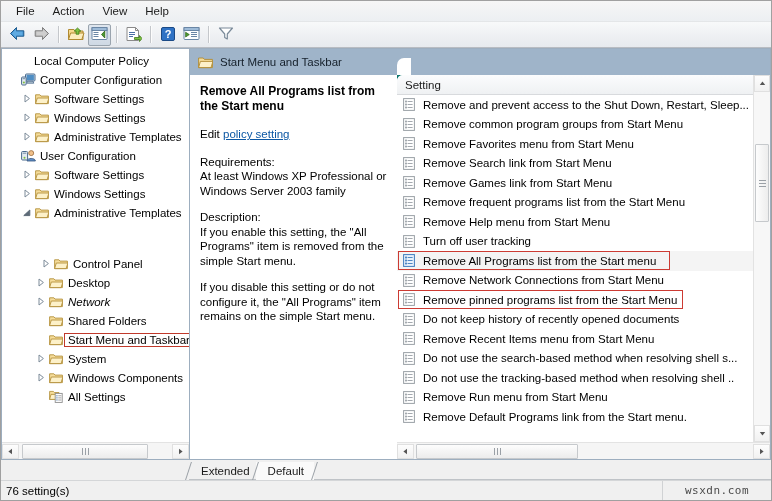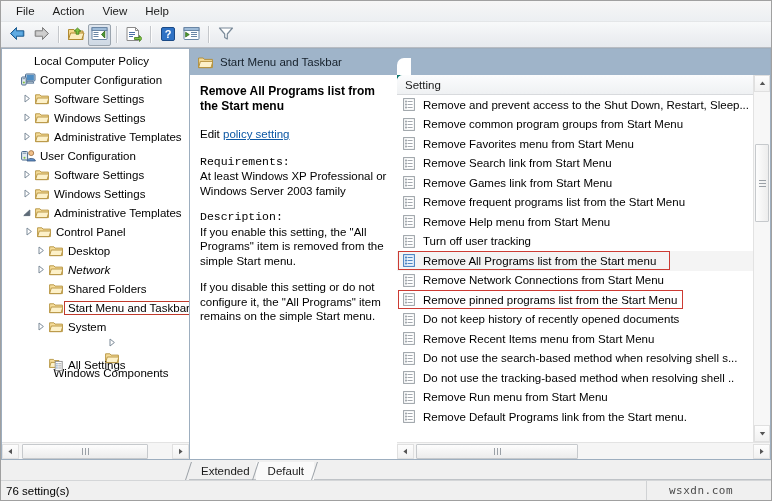--- a/index.html
+++ b/index.html
@@ -104,21 +104,21 @@
   }
   .pane-head .ph-icon{margin-right:7px;display:flex;align-items:center;}
   .mid-body{
     flex:1 1 auto;background:#fff;padding:9px 10px 6px 10px;
     overflow:hidden;box-sizing:border-box;font-size:11.5px;line-height:14.5px;
   }
   .mid-title{font-weight:bold;font-size:12px;line-height:15px;margin-bottom:13px;}
   .mid-edit{margin-bottom:13px;}
   .mid-edit a{color:#0b57a4;text-decoration:underline;}
   .mid-block{margin-bottom:12px;}
-  .mid-block .lbl{display:block;font-family:Liberation Mono, monospace;}
+  .mid-block .lbl{display:block;}
 
   
   .list-pane{
     flex:1 1 auto;display:flex;flex-direction:column;min-height:0;
     box-sizing:border-box;
     border:1px solid #9daebf;
     border-left:none;
     background:#0f766e;
   }
   .list-head-strip{
@@ -231,21 +231,21 @@
   
   .statusbar{
     height:20px;flex:0 0 20px;
     background:#f0f0f0;
     border-top:1px solid #d4d6d8;
     display:flex;align-items:center;
     box-sizing:border-box;position:relative;
   }
   .status-text{padding-left:5px;font-size:11.5px;}
   .status-grip{
-    position:absolute;right:16px;top:0;bottom:0;width:108px;
+    position:absolute;right:0;top:0;bottom:0;width:108px;
     border-left:1px solid #d0d2d4;
     display:flex;align-items:center;justify-content:center;
   }
   .watermark{
     font-family:"DejaVu Sans Mono",monospace;
     font-size:11px;color:#4b4b4b;letter-spacing:.5px;
   }
 </style>
 </head>
 <body>
@@ -467,21 +467,21 @@
               </svg>
             </span>
             <span class="ticon">
               <svg width="14" height="12" viewBox="0 0 14 12">
                 <path d="M0.6 1.8 L4.9 1.8 L6 3.1 L13.4 3.1 L13.4 10.6 L0.6 10.6 Z" fill="#f6dd9b" stroke="#b4913c" stroke-width=".9" stroke-linejoin="round"></path>
                 <path d="M0.6 10.6 L2.3 5 L13.9 5 L12.1 10.6 Z" fill="#fdf1c9" stroke="#b4913c" stroke-width=".9" stroke-linejoin="round"></path>
               </svg>
             </span>
             <span class="tlabel">Administrative Templates</span>
           </div>
-          <div class="tnode" style="padding-left: 20px;">
+          <div class="tnode" style="padding-left: 37px; margin-top: 32px;">
             <span class="twist">
               <svg width="8" height="9" viewBox="0 0 8 9">
                 <path d="M2 1 L6.4 4.5 L2 8 Z" fill="none" stroke="#7d8b99" stroke-width="1"></path>
               </svg>
             </span>
             <span class="ticon">
               <svg width="14" height="12" viewBox="0 0 14 12">
                 <path d="M0.6 1.8 L4.9 1.8 L6 3.1 L13.4 3.1 L13.4 10.6 L0.6 10.6 Z" fill="#f6dd9b" stroke="#b4913c" stroke-width=".9" stroke-linejoin="round"></path>
                 <path d="M0.6 10.6 L2.3 5 L13.9 5 L12.1 10.6 Z" fill="#fdf1c9" stroke="#b4913c" stroke-width=".9" stroke-linejoin="round"></path>
               </svg>
@@ -543,21 +543,21 @@
               </svg>
             </span>
             <span class="ticon">
               <svg width="14" height="12" viewBox="0 0 14 12">
                 <path d="M0.6 1.8 L4.9 1.8 L6 3.1 L13.4 3.1 L13.4 10.6 L0.6 10.6 Z" fill="#f6dd9b" stroke="#b4913c" stroke-width=".9" stroke-linejoin="round"></path>
                 <path d="M0.6 10.6 L2.3 5 L13.9 5 L12.1 10.6 Z" fill="#fdf1c9" stroke="#b4913c" stroke-width=".9" stroke-linejoin="round"></path>
               </svg>
             </span>
             <span class="tlabel">System</span>
           </div>
-          <div class="tnode" style="padding-left: 32px; flex-direction: column;">
+          <div class="tnode" style="padding-left: 32px;">
             <span class="twist">
               <svg width="8" height="9" viewBox="0 0 8 9">
                 <path d="M2 1 L6.4 4.5 L2 8 Z" fill="none" stroke="#7d8b99" stroke-width="1"></path>
               </svg>
             </span>
             <span class="ticon">
               <svg width="14" height="12" viewBox="0 0 14 12">
                 <path d="M0.6 1.8 L4.9 1.8 L6 3.1 L13.4 3.1 L13.4 10.6 L0.6 10.6 Z" fill="#f6dd9b" stroke="#b4913c" stroke-width=".9" stroke-linejoin="round"></path>
                 <path d="M0.6 10.6 L2.3 5 L13.9 5 L12.1 10.6 Z" fill="#fdf1c9" stroke="#b4913c" stroke-width=".9" stroke-linejoin="round"></path>
               </svg>

